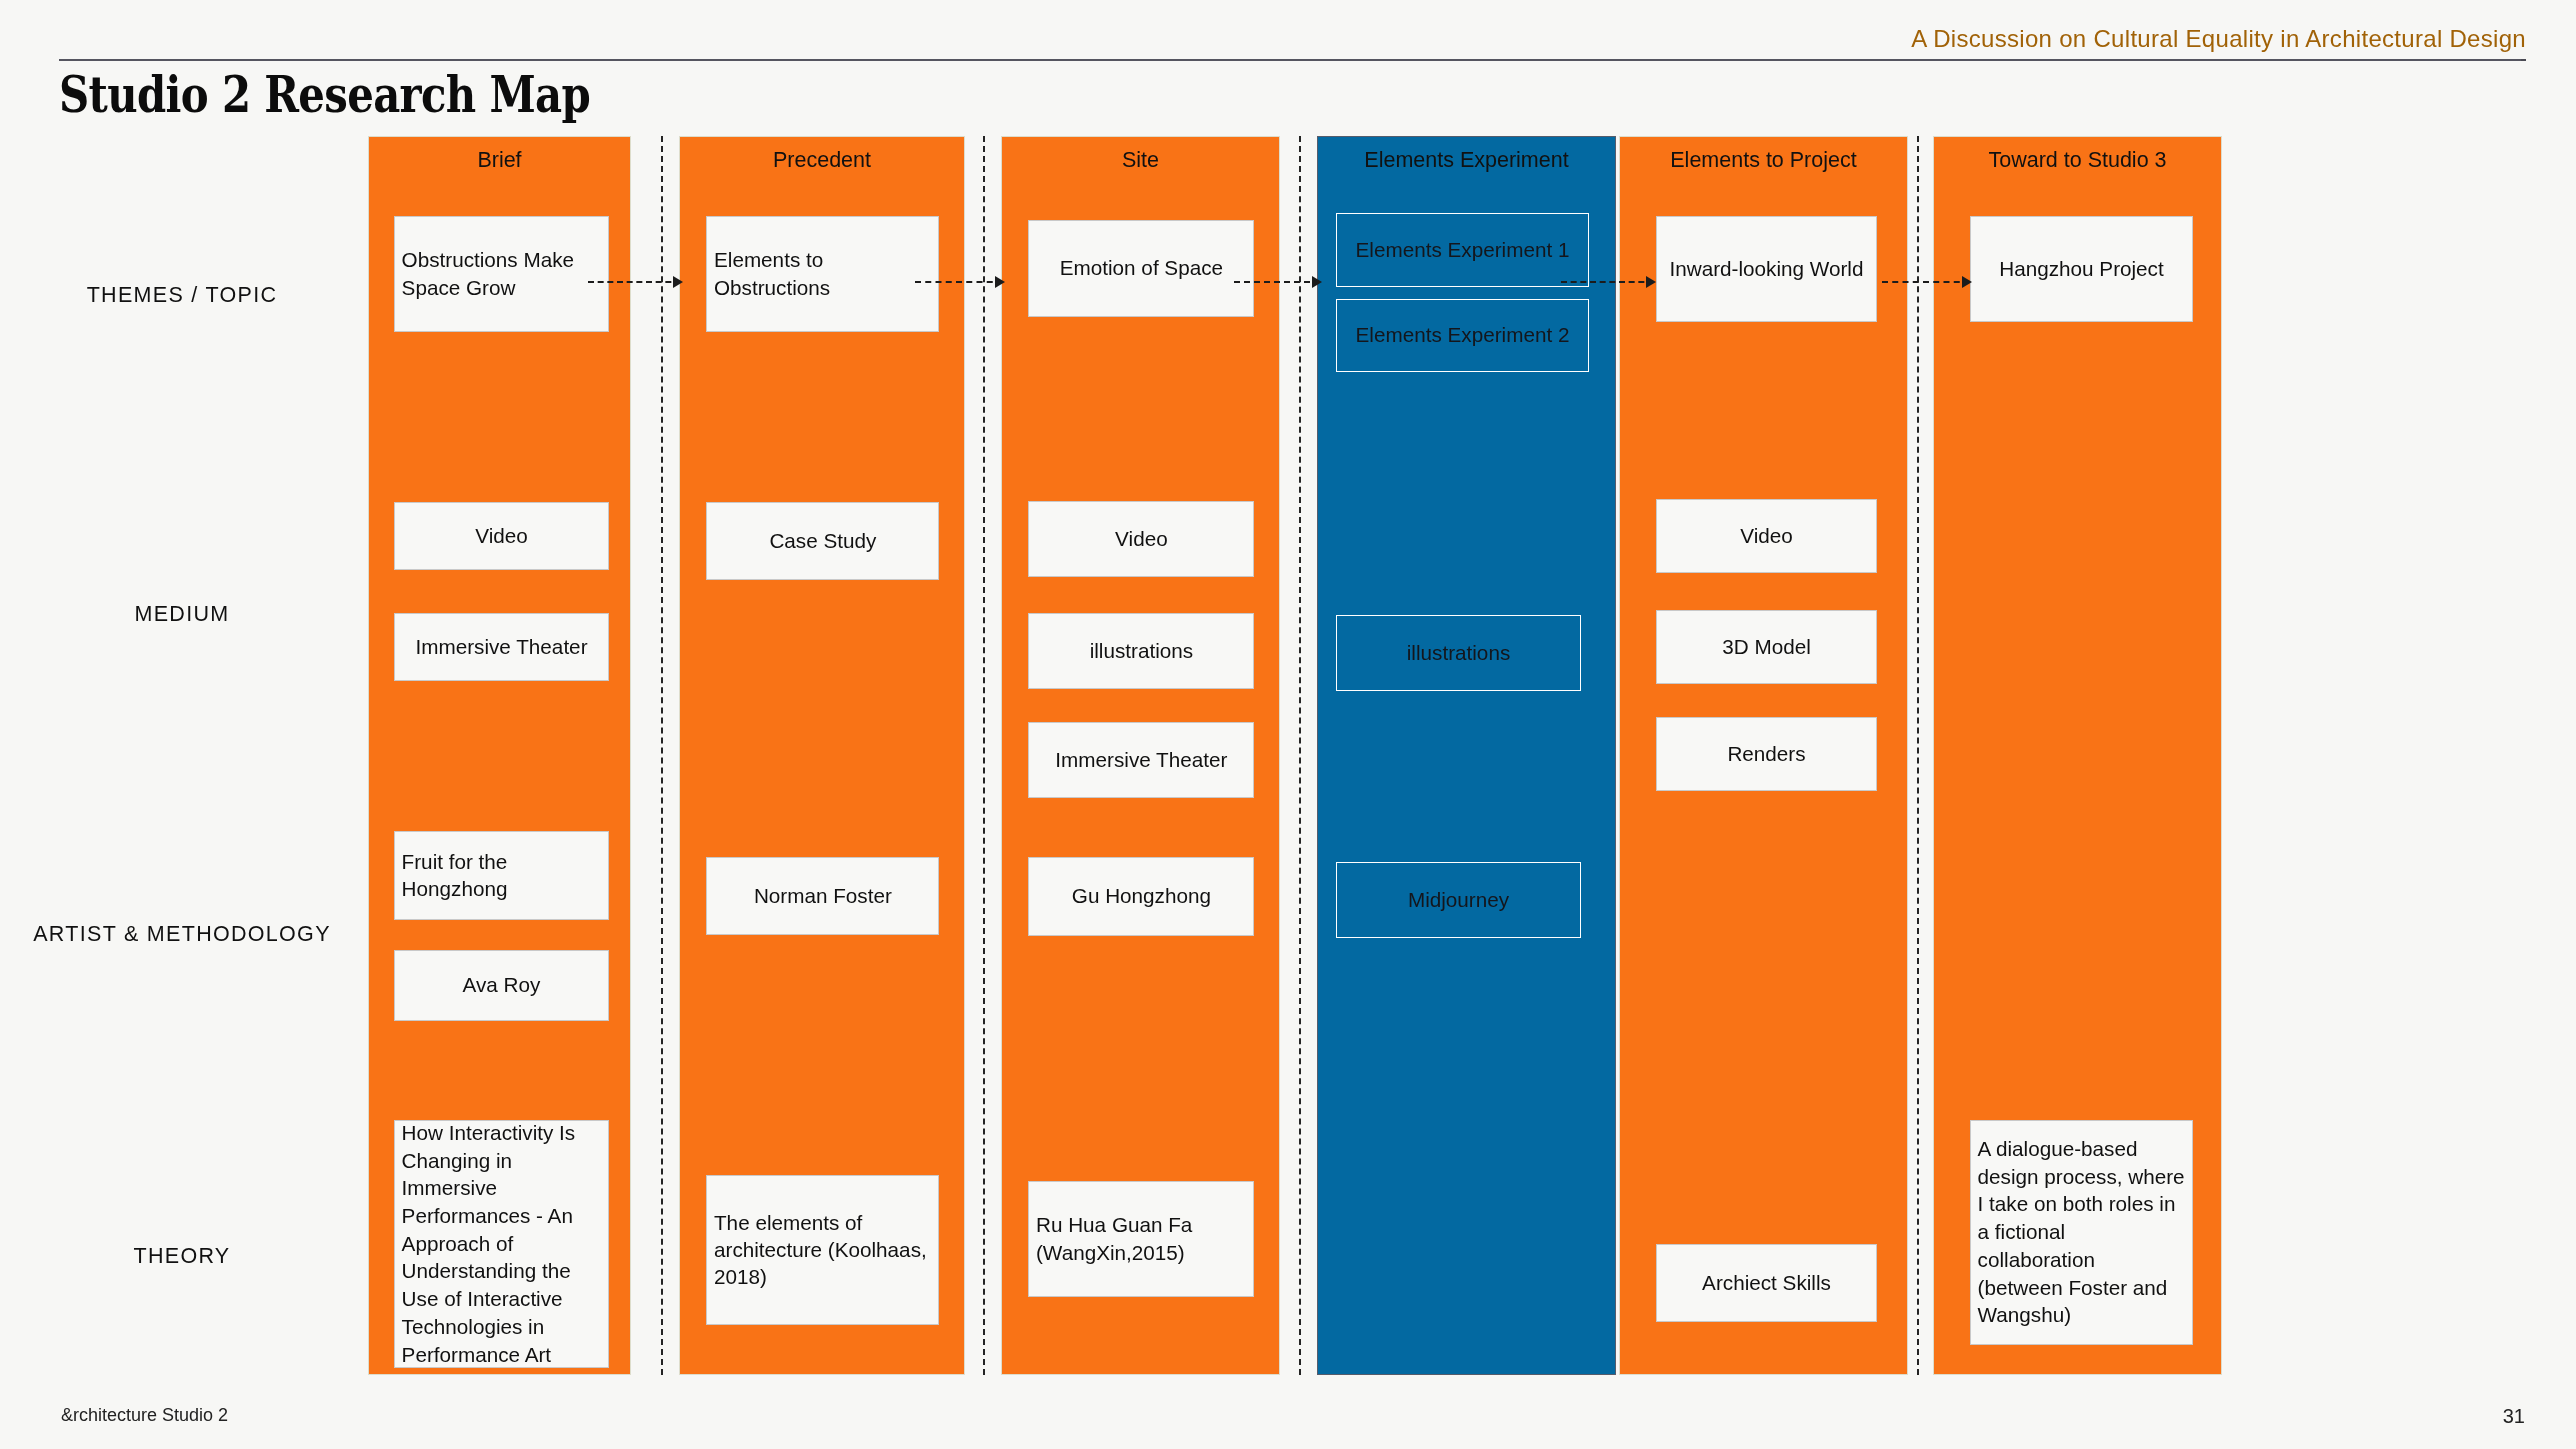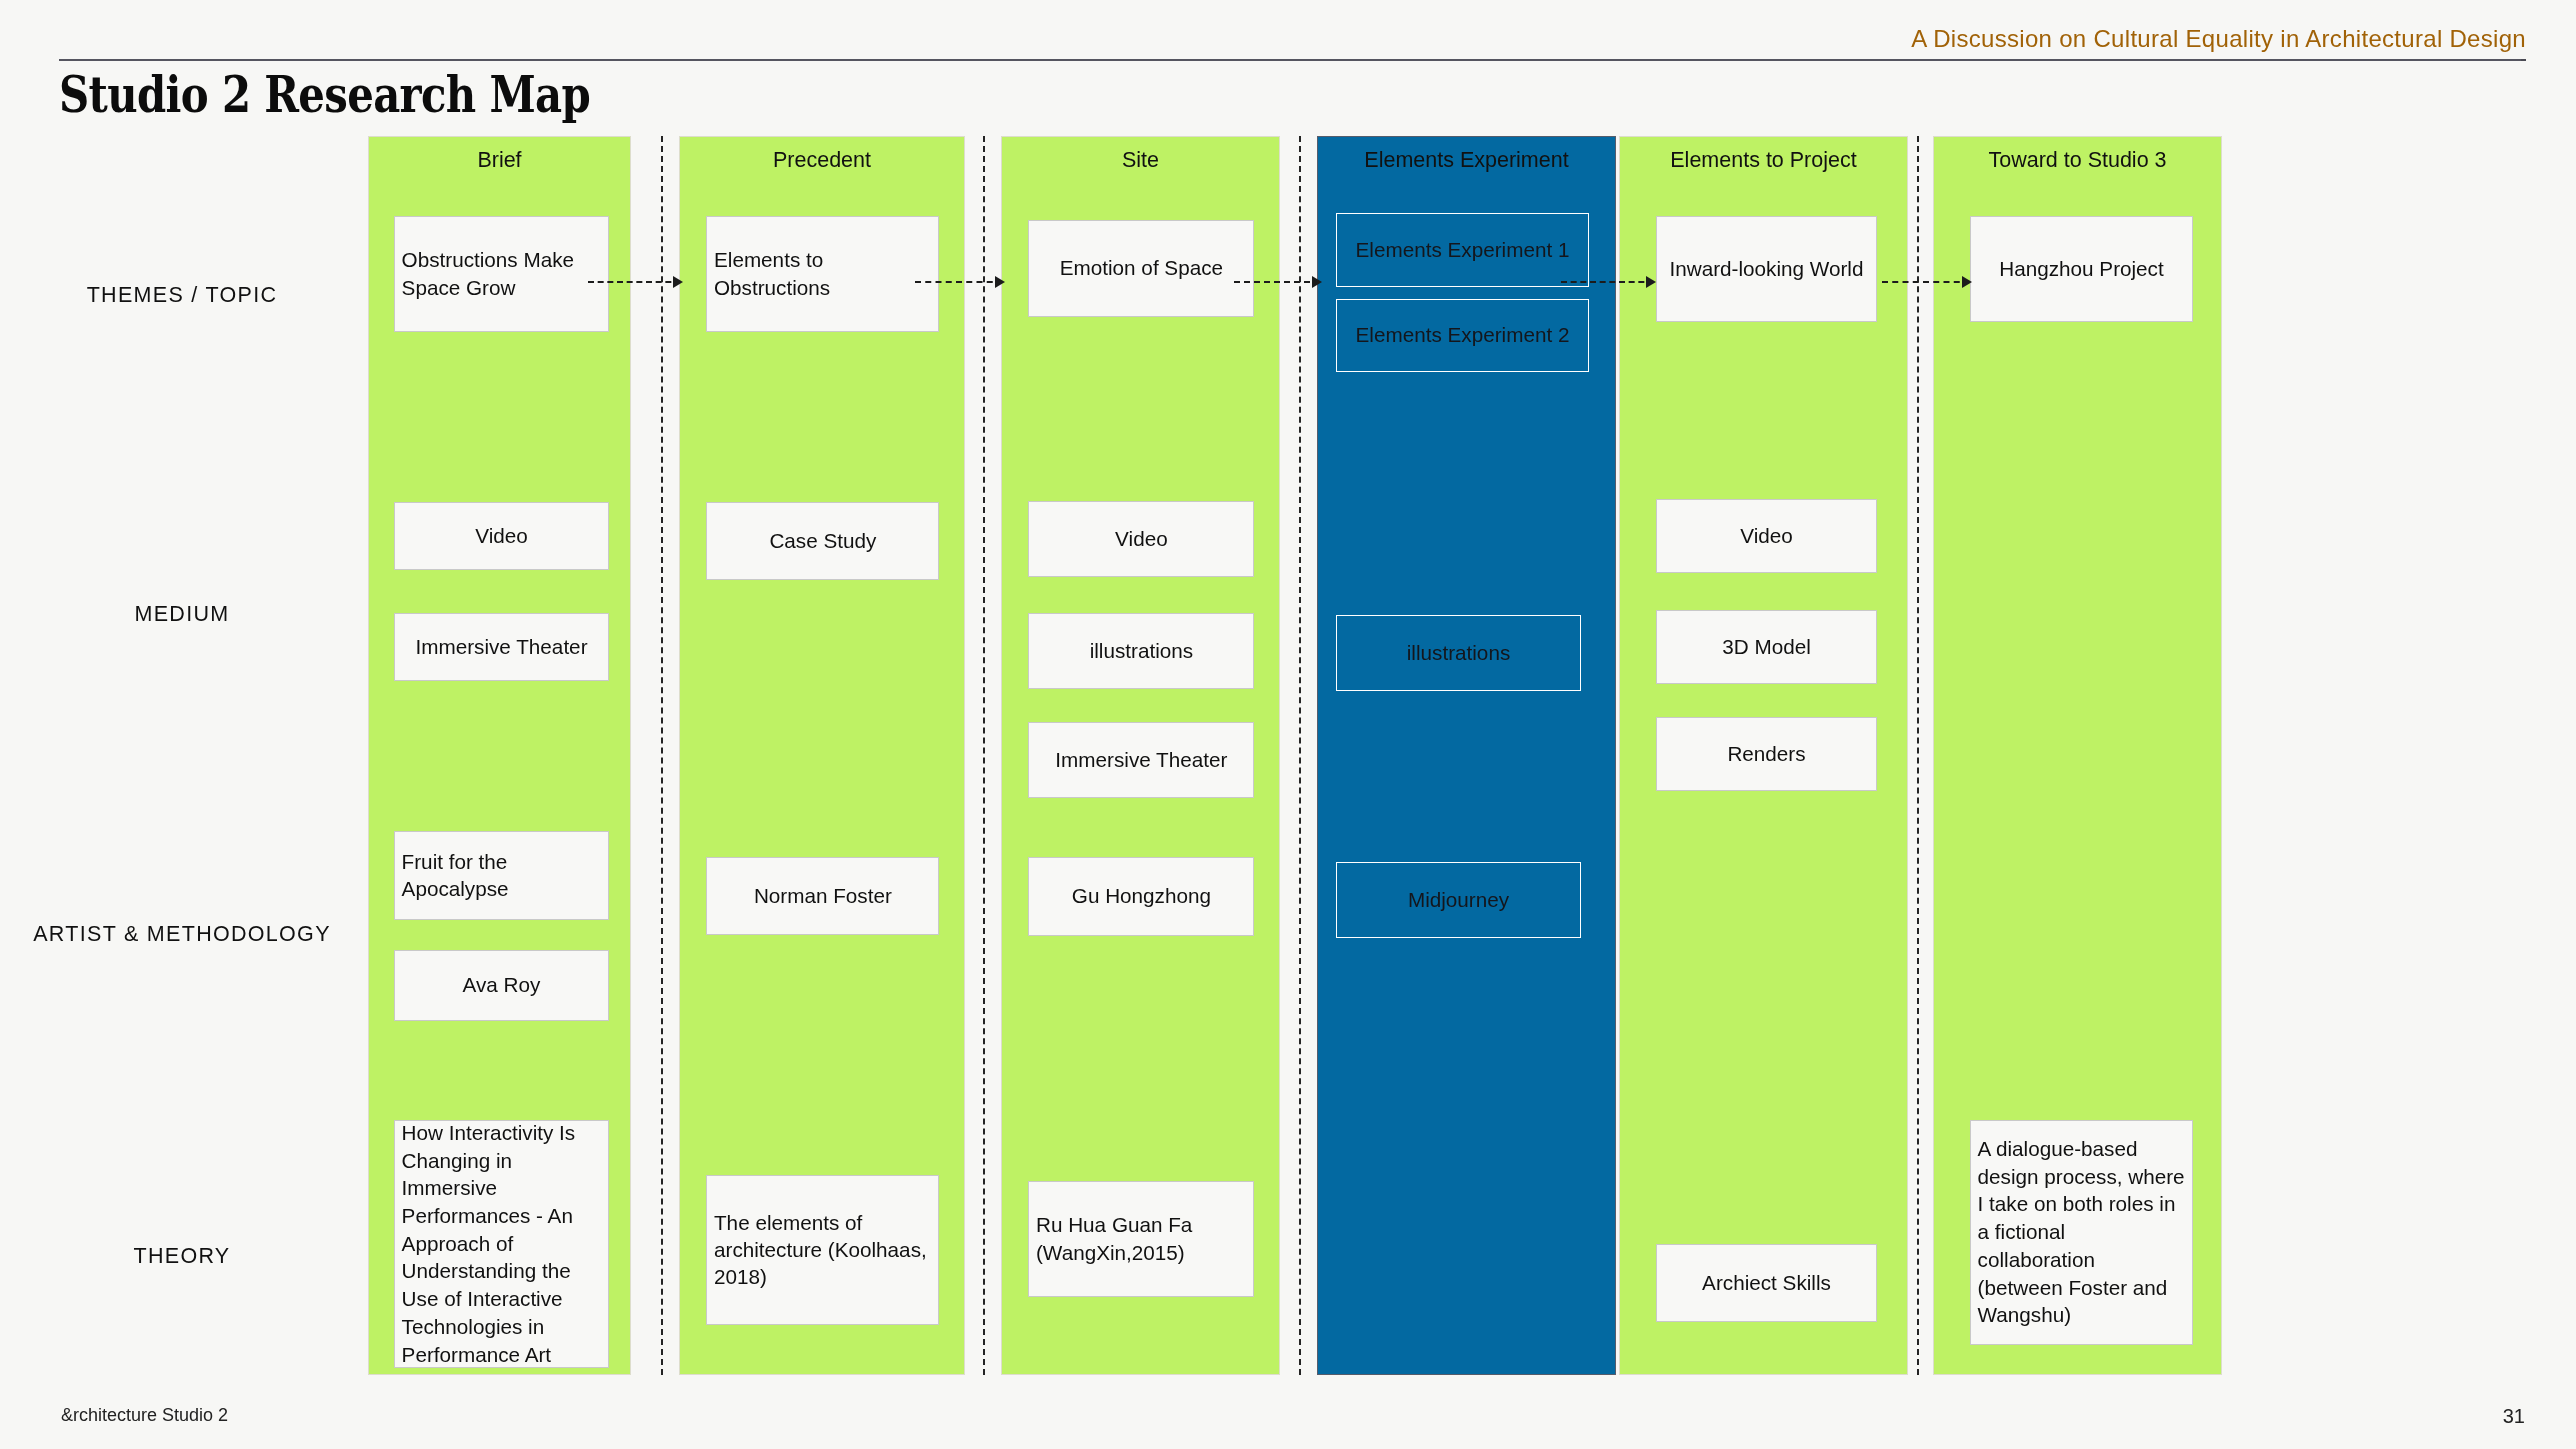--- a/index.html
+++ b/index.html
@@ -67,21 +67,21 @@
     color: #111;
     white-space: nowrap;
   }
 
   .col {
     position: absolute;
     top: 11.6px;
     width: 248px;
     height: 1239px;
     border: 0.8px solid #ddddcc;
-    background: #bef264;
+    background: #f97316;
   }
   .col.dark {
     background: #0369a1;
     border: 0.8px solid #565c6b;
   }
   .col-head {
     position: absolute;
     top: 11.6px; left: 0; right: 0;
     text-align: center;
     font-size: 21.5px;
@@ -163,21 +163,21 @@
       <div class="rowlabel" style="top:478px">MEDIUM</div>
       <div class="rowlabel" style="top:798px">ARTIST &amp; METHODOLOGY</div>
       <div class="rowlabel" style="top:1120px">THEORY</div>
     </div>
 
     <div class="col" style="left:368px; width:263px">
       <div class="col-head">Brief</div>
       <div class="cell" style="left:25px; top:79px;  width:215px; height:116px">Obstructions Make Space Grow</div>
       <div class="cell" style="left:25px; top:365px; width:215px; height:68px">Video</div>
       <div class="cell" style="left:25px; top:476px; width:215px; height:68px">Immersive Theater</div>
-      <div class="cell" style="left:25px; top:694px; width:215px; height:89px">Fruit for the Apocalypse</div>
+      <div class="cell" style="left:25px; top:694px; width:215px; height:89px">Fruit for the Hongzhong</div>
       <div class="cell" style="left:25px; top:813px; width:215px; height:71px">Ava Roy</div>
       <div class="cell tall-text" style="left:25px; top:983px; width:215px; height:248px">How Interactivity Is Changing in Immersive Performances - An Approach of Understanding the Use of Interactive Technologies in Performance Art</div>
     </div>
     <div class="col-sep" style="left:661px"></div>
 
     <div class="col" style="left:679px; width:286px">
       <div class="col-head">Precedent</div>
       <div class="cell" style="left:26.4px; top:79px;  width:233px; height:116px">Elements to Obstructions</div>
       <div class="cell" style="left:26.4px; top:365px; width:233px; height:78px">Case Study</div>
       <div class="cell" style="left:26.4px; top:720px; width:233px; height:78px">Norman Foster</div>

